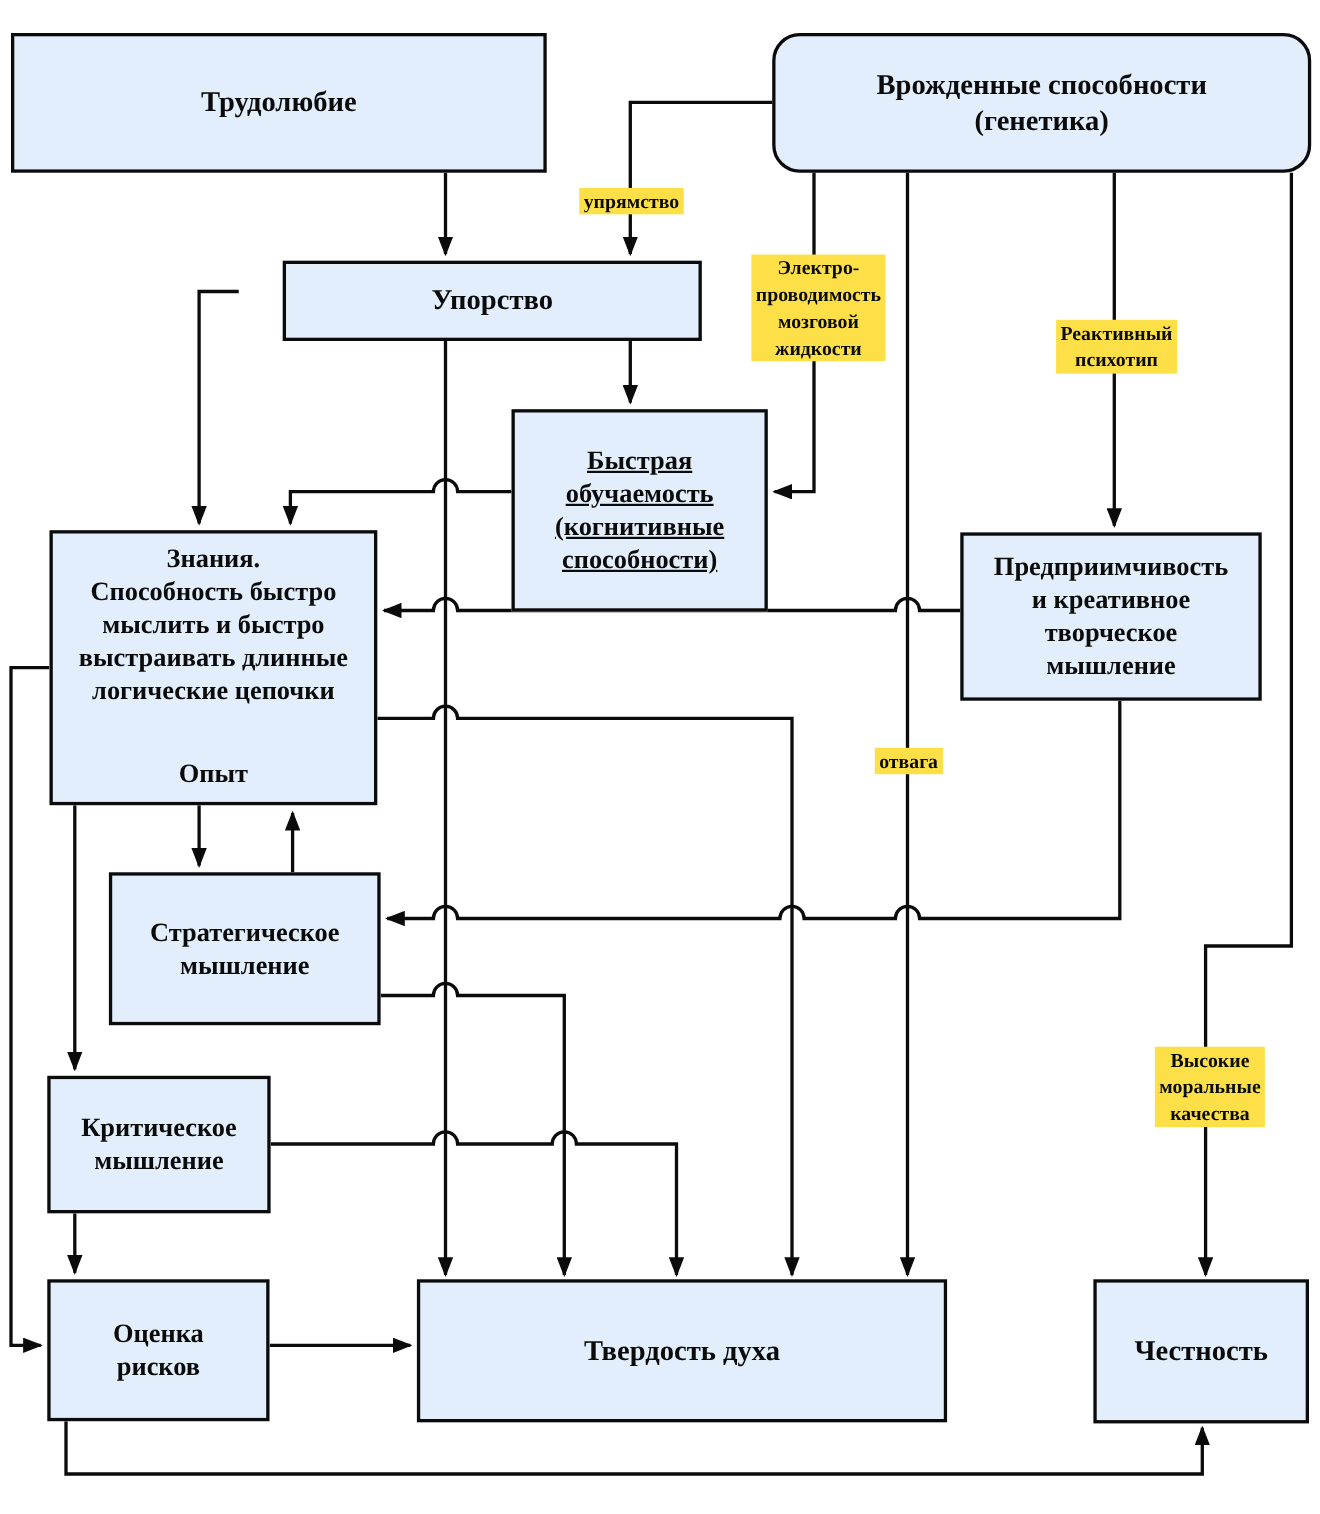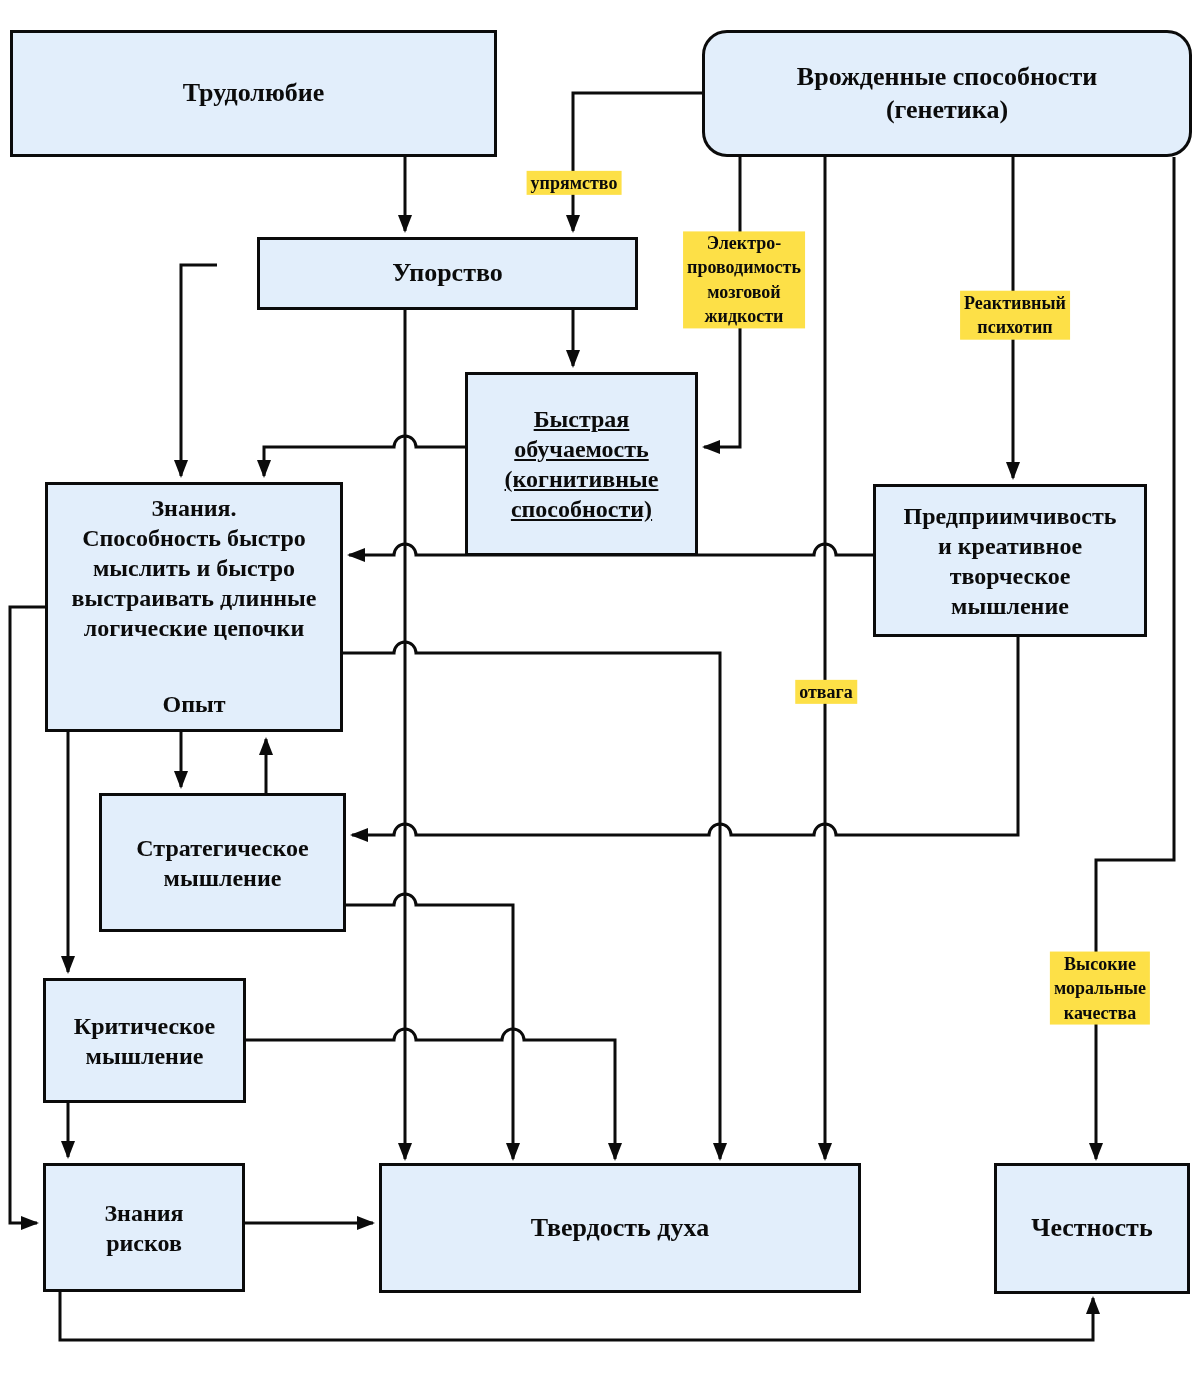--- a/index.html
+++ b/index.html
@@ -122,21 +122,21 @@
     <span>Стратегическое
 мышление</span>
   </div>
 
   <div class="node" style="left:43px;top:978px;width:203px;height:125px;">
     <span>Критическое
 мышление</span>
   </div>
 
   <div class="node" style="left:43px;top:1163px;width:202px;height:129px;">
-    <span>Знания
+    <span>Оценка
 рисков</span>
   </div>
 
   <div class="node big" style="left:379px;top:1163px;width:482px;height:130px;">
     <span>Твердость духа</span>
   </div>
 
   <div class="node big" style="left:994px;top:1163px;width:196px;height:131px;">
     <span>Честность</span>
   </div>

